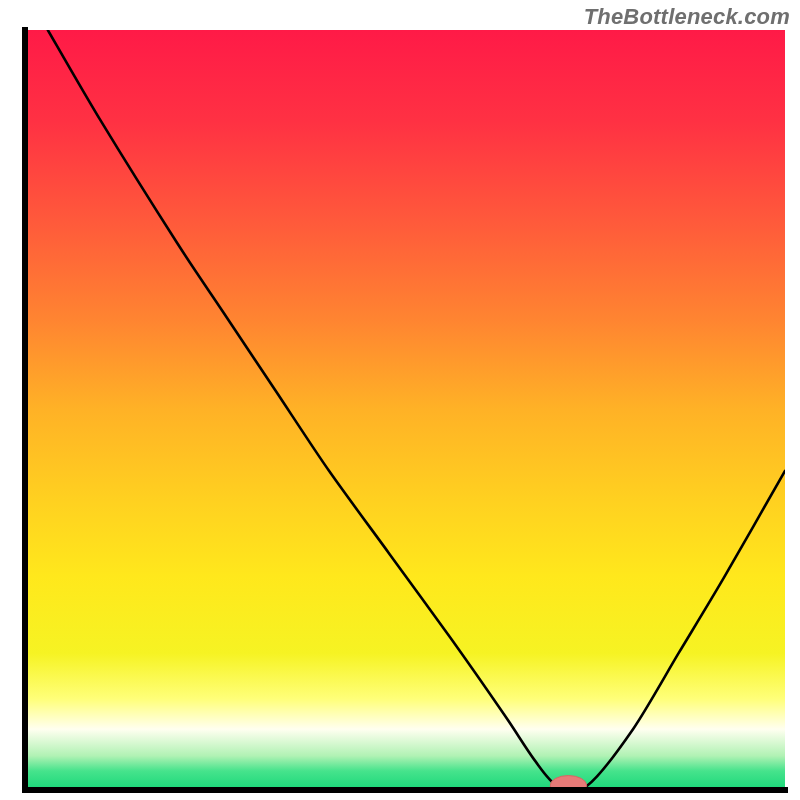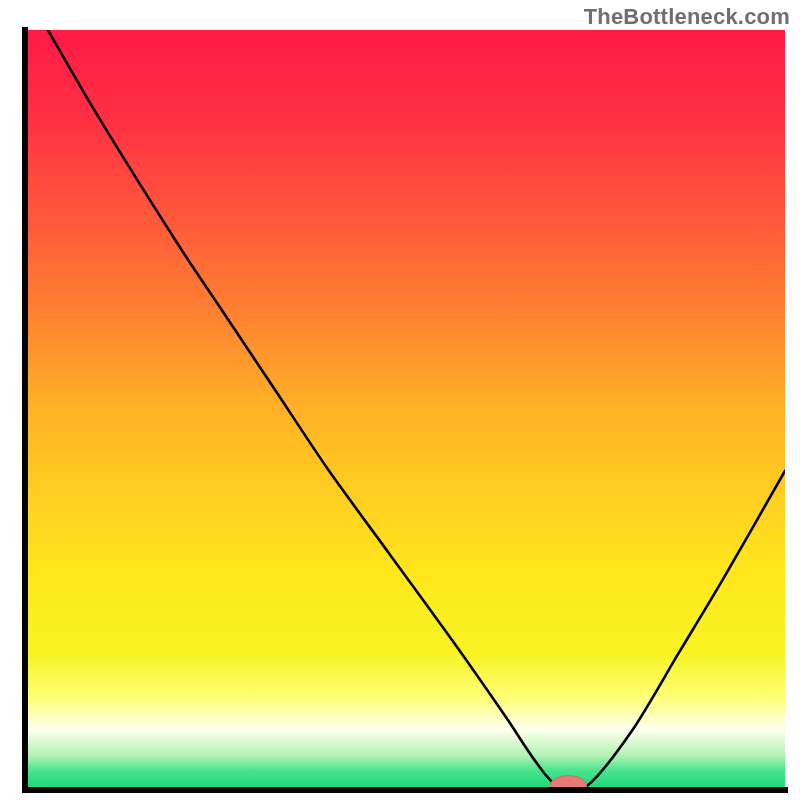--- a/index.html
+++ b/index.html
@@ -16,20 +16,21 @@
     height: 800px;
   }
   .watermark {
     position: absolute;
     top: 4px;
     right: 10px;
     font-size: 22px;
     font-weight: 600;
     color: #6f6f6f;
     letter-spacing: 0.2px;
+    font-style: italic;
   }
   svg {
     display: block;
   }
 </style>
 </head>
 <body>
 <div class="container">
 
 <svg id="chart-svg" width="800" height="800" viewBox="0 0 800 800">

